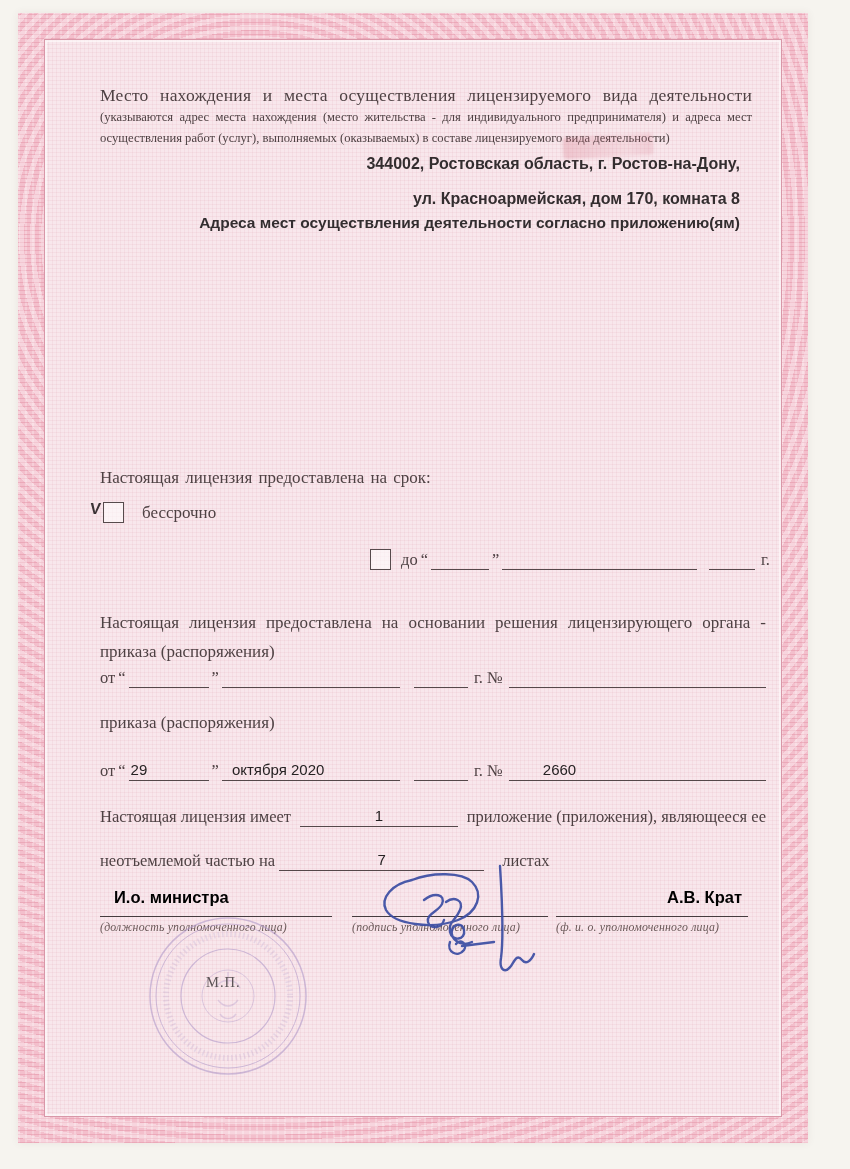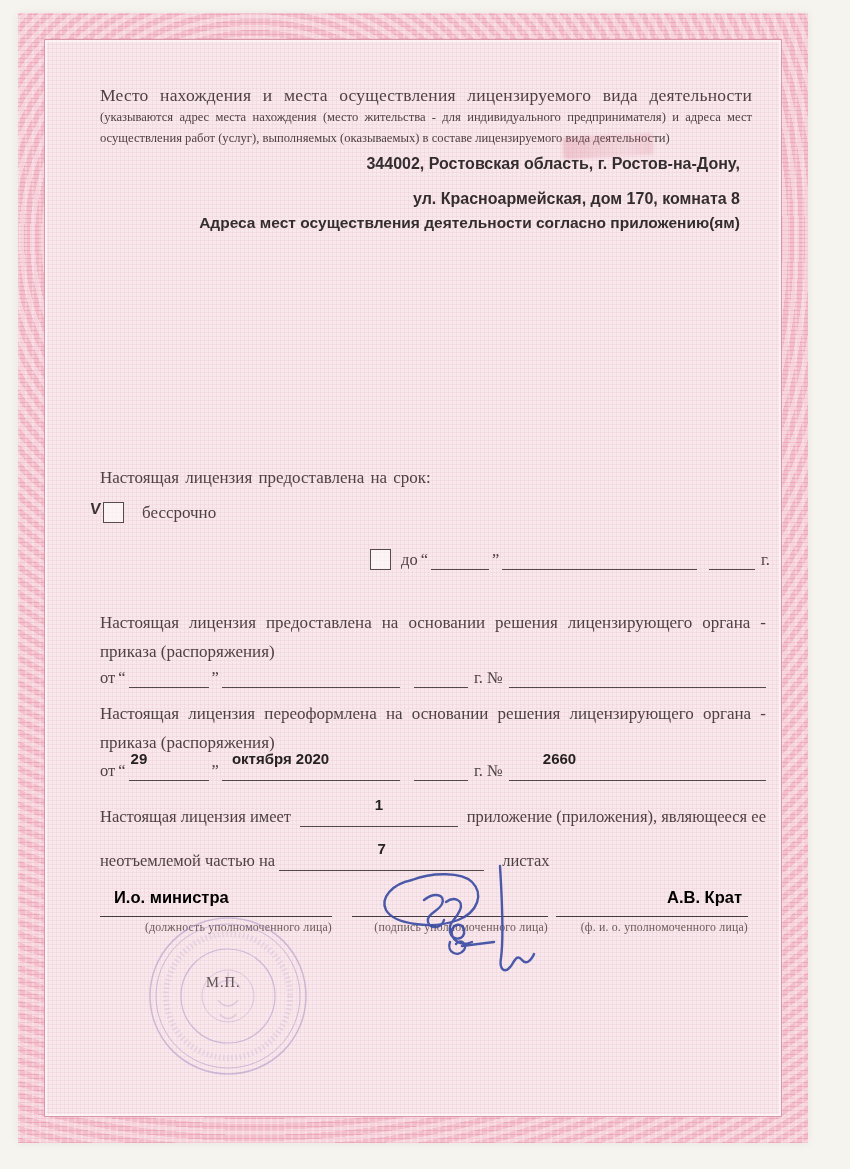--- a/index.html
+++ b/index.html
@@ -37,34 +37,34 @@
   .intro{left:100px;top:84px;width:652px;color:var(--txt);text-align:justify;line-height:1.28;}
   .intro .lead{font-size:17.5px;letter-spacing:.2px;}
   .intro .note{font-size:12.6px;}
   .addr{left:60px;top:155px;width:680px;text-align:right;font-family:"Liberation Sans","DejaVu Sans",sans-serif;font-weight:bold;color:#332d2f;}
   .addr .l1{font-size:16px;}
   .addr .l2{font-size:16px;margin-top:17px;}
   .addr .l3{font-size:15.5px;margin-top:6px;}
   .h-serif{font-size:17px;color:var(--txt);word-spacing:2px;}
   .fillrow{display:flex;align-items:flex-end;font-size:16.5px;color:var(--txt);}
   .seg{border-bottom:1.3px solid var(--line);height:20px;position:relative;}
-  .seg .val{position:absolute;bottom:13px;font-family:"Liberation Sans","DejaVu Sans",sans-serif;font-weight:bold;font-size:15px;color:var(--fill);white-space:nowrap;}
+  .seg .val{position:absolute;bottom:2px;font-family:"Liberation Sans","DejaVu Sans",sans-serif;font-weight:normal;font-size:15px;color:var(--fill);white-space:nowrap;}
   .q{padding:0 3px;color:var(--txt);}
   .lbl{white-space:nowrap;}
   .cbox{width:19px;height:19px;border:1.4px solid #564a4c;background:rgba(255,255,255,.55);display:inline-block;position:relative;}
   .vmark{position:absolute;left:-14px;top:-3px;font-weight:bold;font-size:16px;color:#3a3335;transform:skewX(-6deg);font-family:"Liberation Sans","DejaVu Sans",sans-serif;}
   .smallnote{left:365px;top:539px;width:408px;font-size:12.4px;line-height:1.26;color:#5d4d4d;text-align:justify;}
   .para{left:100px;top:0;width:666px;color:var(--txt);font-size:17px;}
   .para .jl{text-align:justify;text-align-last:justify;}
   .para .l2{margin-top:9px;}
   .sigwrap{left:100px;top:888px;width:648px;display:flex;}
   .sigcol{display:flex;flex-direction:column;}
   .sigtitle{height:28px;font-family:"Liberation Sans","DejaVu Sans",sans-serif;font-weight:bold;font-size:16.5px;color:#000000;}
   .sigline{border-bottom:1.3px solid #453c3e;height:0;margin-bottom:3px;}
-  .sigcap{font-size:11.8px;color:var(--txt-soft);text-align:right;letter-spacing:.2px;}
+  .sigcap{font-size:11.8px;color:var(--txt-soft);text-align:left;letter-spacing:.2px;font-style:italic;}
   .mp{left:206px;top:974px;font-size:14.5px;color:#5c5356;letter-spacing:1px;}
   .stamp{left:146px;top:914px;opacity:.55;filter:blur(.5px);}
   .sig-ink{left:372px;top:858px;}
   .bleed{left:563px;top:135px;width:90px;height:22px;border-radius:4px;transform:rotate(-3deg);
     background:linear-gradient(90deg, rgba(210,110,128,.28), rgba(210,110,128,.10) 70%, rgba(210,110,128,.2));
     filter:blur(1.6px);}
   .spacer{flex:0 0 auto;}
 </style>
 </head>
 <body>
@@ -120,21 +120,20 @@
     <span class="seg" style="width:80px;"></span>
     <span class="q">”</span>
     <span class="seg" style="width:178px;"></span>
     <span class="spacer" style="width:14px;"></span>
     <span class="seg" style="width:54px;"></span>
     <span class="lbl" style="margin:0 6px;">г. №</span>
     <span class="seg" style="flex:1;"></span>
   </div>
 
   <div class="abs para" style="top:704px;">
-    <div class="jl">Настоящая лицензия переоформлена на основании решения лицензирующего органа -</div>
     <div class="l2">приказа (распоряжения)</div>
   </div>
 
   <div class="abs fillrow" style="left:100px;top:760px;width:666px;">
     <span class="lbl">от</span>
     <span class="q">“</span>
     <span class="seg" style="width:80px;">
         <span class="val" style="left:2px;">29</span>
       </span>
     <span class="q">”</span>

